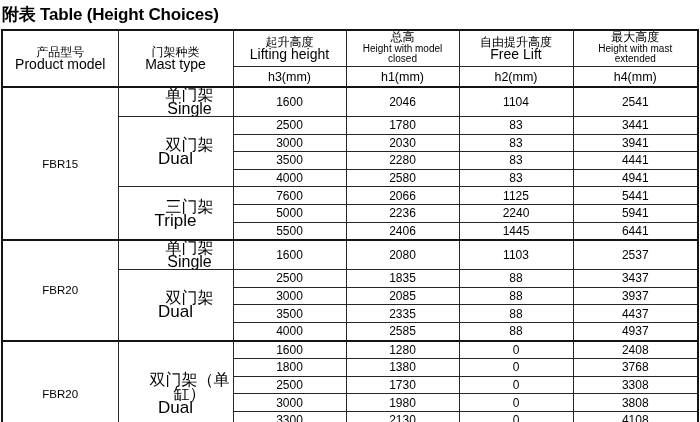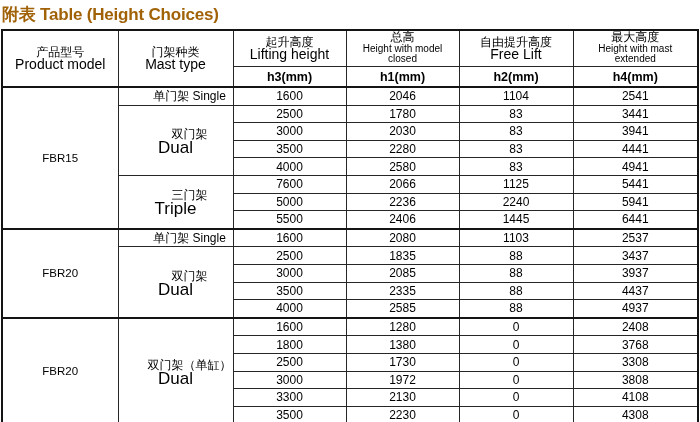--- a/index.html
+++ b/index.html
@@ -10,21 +10,21 @@
     color: #000;
     overflow: hidden;
   }
   .page-title {
     font-size: 17px;
     font-weight: 700;
     letter-spacing: -0.2px;
     margin: 4px 0 0 2px;
     height: 25px;
     line-height: 22px;
-    color: #a16207;
+    color: #000000;
   }
   table.spec {
     border-collapse: collapse;
     table-layout: fixed;
     width: 698px;
     margin-left: 1px;
     border: 2px solid #141414;
   }
   col.c1 { width: 116px; }
   col.c2 { width: 115px; }
@@ -34,31 +34,31 @@
   col.c6 { width: 125px; }
   th, td {
     border: 1px solid #262626;
     text-align: center;
     vertical-align: middle;
     padding: 0;
     font-weight: 400;
     overflow: hidden;
   }
   thead tr.hdr-main th { height: 33px; }
-  thead tr.hdr-sub th { height: 19px; font-size: 12.5px; font-weight: bold; }
+  thead tr.hdr-sub th { height: 19px; font-size: 12.5px; }
   tbody td.num-cell { height: 16.6px; font-size: 12px; line-height: 1; }
   tbody tr.section-start td { border-top: 2px solid #141414; }
   thead tr.hdr-sub th { border-bottom: 2px solid #141414; }
   .zh { display: block; font-size: 12px; line-height: 13px; font-weight: 400; }
   .en { display: block; font-size: 14px; line-height: 11.5px; }
   .en.small { font-size: 10px; line-height: 10px; }
   th .wrap, td .wrap { display: inline-block; max-width: 104px; }
   td.model-cell { font-size: 11.5px; }
   td.mast-cell { font-size: 12px; }
-  td.mast-cell .zh { font-size: 12px; line-height: 14px; margin-left: 28px; }
+  td.mast-cell .zh { font-size: 16px; line-height: 14px; margin-left: 28px; }
   td.mast-cell .en2 { display: block; font-size: 17px; line-height: 13px; }
 </style>
 </head>
 <body>
 
 <div class="page-title">附表 Table (Height Choices)</div>
 
 <table class="spec">
   <colgroup>
     <col class="c1">
@@ -219,21 +219,21 @@
         <td class="num-cell">3768</td>
       </tr>
       <tr>
         <td class="num-cell">2500</td>
         <td class="num-cell">1730</td>
         <td class="num-cell">0</td>
         <td class="num-cell">3308</td>
       </tr>
       <tr>
         <td class="num-cell">3000</td>
-        <td class="num-cell">1972</td>
+        <td class="num-cell">1980</td>
         <td class="num-cell">0</td>
         <td class="num-cell">3808</td>
       </tr>
       <tr>
         <td class="num-cell">3300</td>
         <td class="num-cell">2130</td>
         <td class="num-cell">0</td>
         <td class="num-cell">4108</td>
       </tr>
       <tr>

